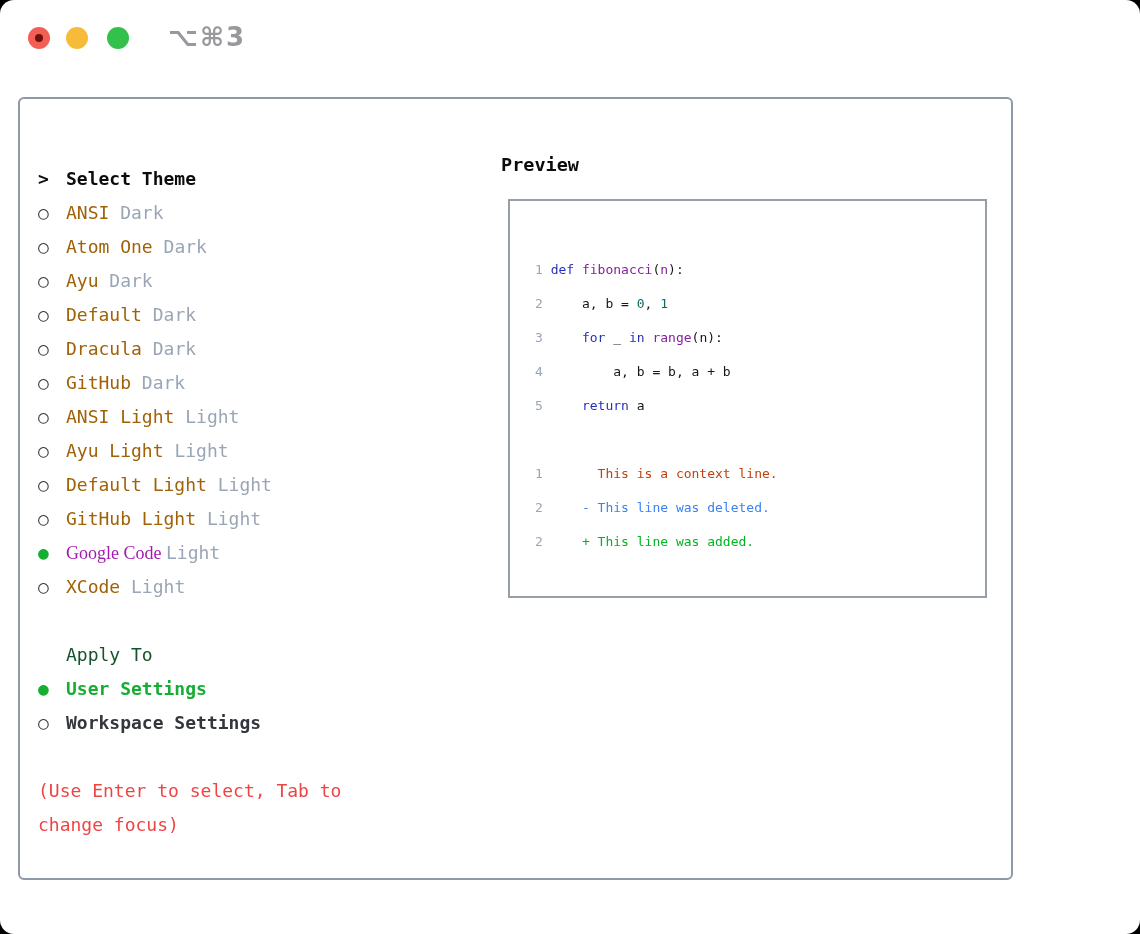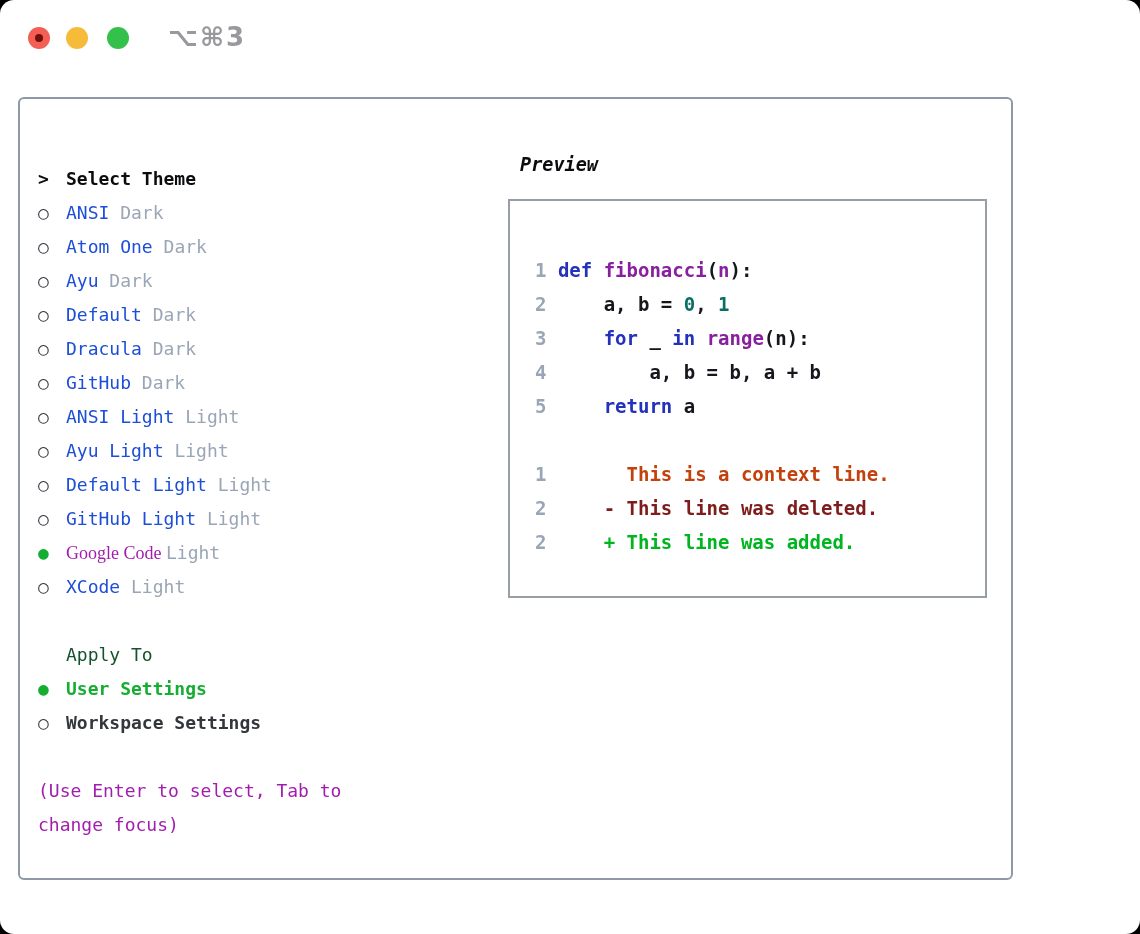--- a/index.html
+++ b/index.html
@@ -27,48 +27,47 @@
   
   .left-list{
     position:absolute;left:38px;top:162px;font-size:18px;line-height:34px;
     white-space:pre;color:#33363c;
   }
   .row{height:34px;}
   .marker{display:inline-block;width:28px;color:#33363c;}
   .marker.sel{color:#16ad33;}
   .hdr-marker{display:inline-block;width:28px;font-weight:bold;color:#0b0c0e;}
   .hdr-label{font-weight:bold;color:#0b0c0e;}
-  .theme-name{color:#1d4ed8;}
+  .theme-name{color:#a16207;}
   .theme-name.sel{color:#a21caf;font-family:Liberation Serif, serif;}
   .variant{color:#9aa6b6;}
   .apply-label{color:#14532d;}
   .opt-label{color:#33363c;font-weight:bold;}
   .opt-label.sel{color:#16ad33;}
-  .help{color:#a21caf;}
+  .help{color:#ef4444;}
   
   .preview-title{
-    position:absolute;left:520px;top:150px;font-size:18.5px;line-height:30px;
-    font-weight:bold;color:#0b0c0e;font-style:italic;
+    position:absolute;left:501px;top:150px;font-size:18.5px;line-height:30px;
+    font-weight:bold;color:#0b0c0e;
   }
   .preview-box{
     position:absolute;left:508px;top:199px;width:479px;height:399px;
     border:2px solid #989ea6;background:#fff;box-sizing:border-box;
   }
   .code{
-    position:absolute;left:25px;top:52px;font-size:19px;line-height:34px;
+    position:absolute;left:25px;top:52px;font-size:13px;line-height:34px;
     white-space:pre;
-    font-weight:bold;
   }
   .lnum{color:#9aa6b6;}
   .tok-kw{color:#2432bb;}
   .tok-fn{color:#871f9e;}
   .tok-lit{color:#0a6e66;}
   .tok-pl{color:#16171c;}
   .tok-ctx{color:#c2410c;}
-  .tok-del{color:#7f1d1d;}
+  .tok-del{color:#3b82f6;}
   .tok-add{color:#00b520;}
 </style>
 </head>
 <body>
 
 <div class="window">
 
   <div class="titlebar">
     <div class="light light-red"></div>
     <div class="light light-yellow"></div>

